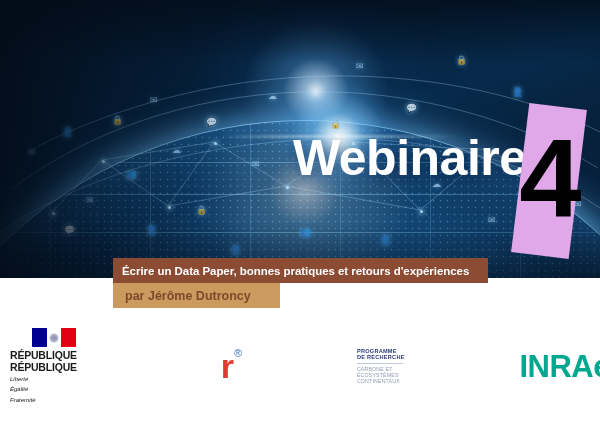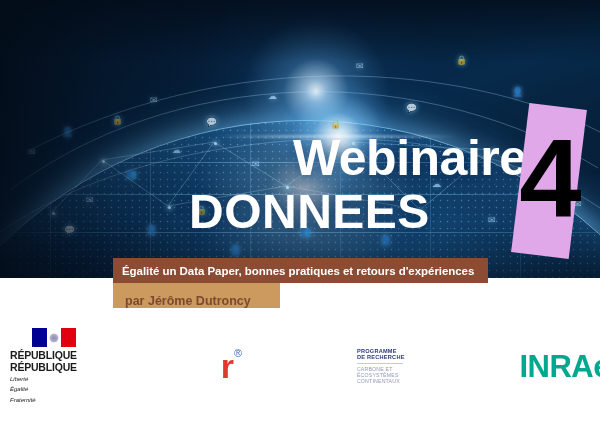--- a/index.html
+++ b/index.html
@@ -121,21 +121,21 @@
     background:#8c4b33;
     display:flex;align-items:center;
   }
   .bar-sub span{
     color:#ffffff;font-size:11.5px;font-weight:bold;padding-left:9px;white-space:nowrap;
     letter-spacing:-0.05px;
   }
   .bar-author{
     position:absolute;left:113px;top:283px;width:167px;height:25px;
     background:#cc9a5e;
-    display:flex;align-items:flex-end;
+    display:flex;align-items:center;
   }
   .bar-author span{
     color:#7b4a2c;font-size:12.5px;font-weight:bold;padding-left:12px;white-space:nowrap;
   }
 
   
   .logos{
     position:absolute;left:0;top:308px;width:600px;height:116px;
     background:#ffffff;
     display:flex;align-items:center;justify-content:space-between;gap:16px;margin-left:10px;
@@ -258,29 +258,28 @@
           <path d="M30,150 C120,104 230,74 352,76 C460,78 545,104 600,132"></path>
           <path d="M52,212 L102,160 L168,206 L214,142 L286,186 L352,142 L420,210 L492,150 L544,192"></path>
           <path d="M102,160 L214,142 M168,206 L286,186 M352,142 L492,150 M286,186 L420,210"></path>
         </g>
       </svg>
     </div>
 
     <div class="vignette"></div>
 
     <div class="t-webinaire">Webinaire</div>
-    <div class="t-donnees">DONNEES</div>
 
     <div class="badge">
       <span class="num">4</span>
     </div>
   </div>
 
   <div class="bar-sub">
-    <span>Égalité un Data Paper, bonnes pratiques et retours d'expériences</span>
+    <span>Écrire un Data Paper, bonnes pratiques et retours d'expériences</span>
   </div>
   <div class="bar-author">
     <span>par Jérôme Dutroncy</span>
   </div>
 
   <div class="logos">
 
     <div class="rf">
       <div class="flag">
         <i class="b"></i>

